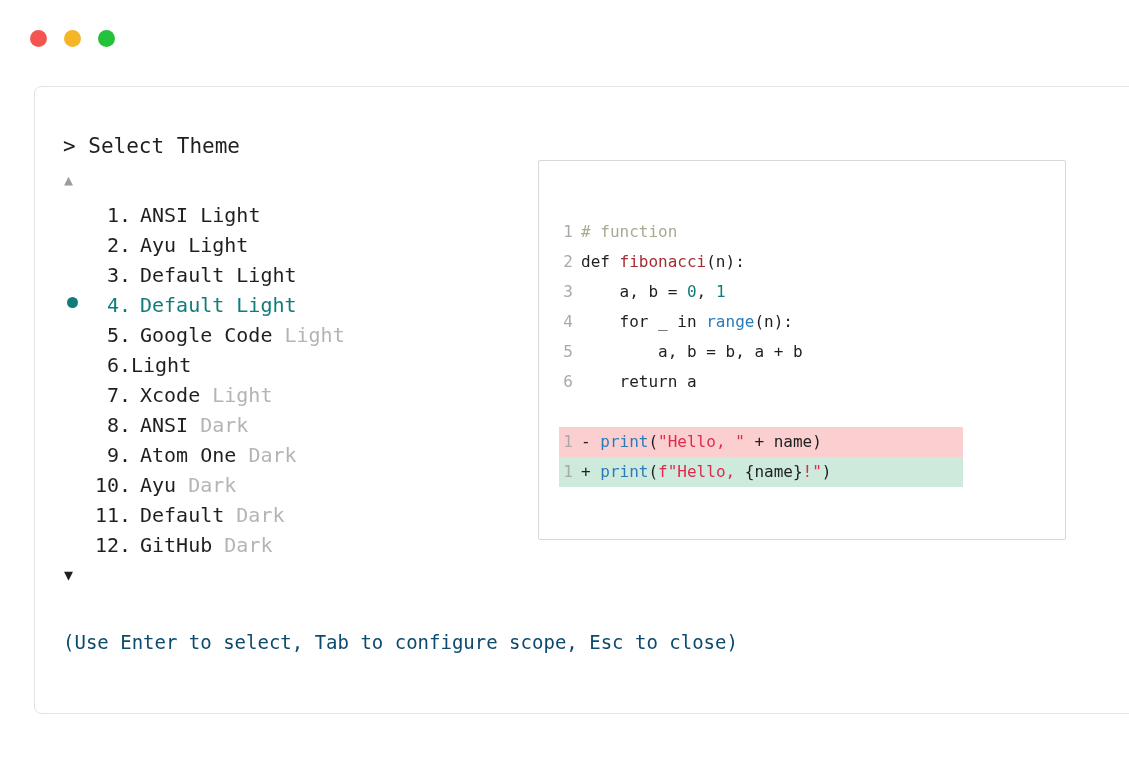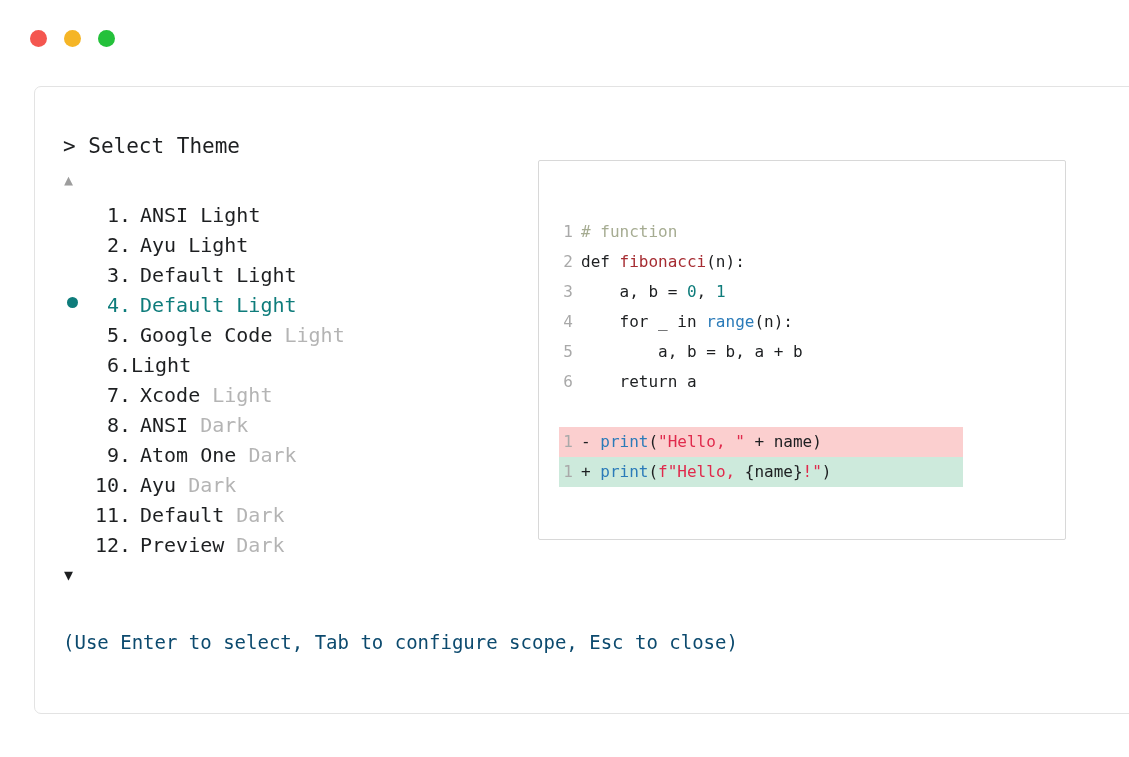--- a/index.html
+++ b/index.html
@@ -203,21 +203,21 @@
           <div class="theme-row"><span class="bullet-cell"></span><span class="num"> 2.</span><span class="tname">Ayu </span><span class="tvariant">Light</span></div>
           <div class="theme-row"><span class="bullet-cell"></span><span class="num"> 3.</span><span class="tname">Default </span><span class="tvariant">Light</span></div>
           <div class="theme-row selected"><span class="bullet-cell"><span class="bullet" style="background: rgb(14, 124, 123);"></span></span><span class="num"> 4.</span><span class="tname">Default </span><span class="tvariant">Light</span></div>
           <div class="theme-row"><span class="bullet-cell"></span><span class="num"> 5.</span><span class="tname">Google Code </span><span class="tvariant muted">Light</span></div>
           <div class="theme-row"><span class="bullet-cell"></span><span class="num"> 6.</span><span class="tvariant">Light</span></div>
           <div class="theme-row"><span class="bullet-cell"></span><span class="num"> 7.</span><span class="tname">Xcode </span><span class="tvariant muted">Light</span></div>
           <div class="theme-row"><span class="bullet-cell"></span><span class="num"> 8.</span><span class="tname">ANSI </span><span class="tvariant muted">Dark</span></div>
           <div class="theme-row"><span class="bullet-cell"></span><span class="num"> 9.</span><span class="tname">Atom One </span><span class="tvariant muted">Dark</span></div>
           <div class="theme-row"><span class="bullet-cell"></span><span class="num">10.</span><span class="tname">Ayu </span><span class="tvariant muted">Dark</span></div>
           <div class="theme-row"><span class="bullet-cell"></span><span class="num">11.</span><span class="tname">Default </span><span class="tvariant muted">Dark</span></div>
-          <div class="theme-row"><span class="bullet-cell"></span><span class="num">12.</span><span class="tname">Preview </span><span class="tvariant muted">Dark</span></div>
+          <div class="theme-row"><span class="bullet-cell"></span><span class="num">12.</span><span class="tname">GitHub </span><span class="tvariant muted">Dark</span></div>
         </div>
 
       <div class="arrow arrow-down">▼</div>
     </div>
 
     <div class="col-right">
       <div class="preview-box">
         <div class="code" id="code-block"><div class="code-line"><span class="ln">1</span><span class="tok-com"># function</span></div><div class="code-line"><span class="ln">2</span><span class="tok-kw">def </span><span class="tok-fn">fibonacci</span><span class="tok-pln">(n):</span></div><div class="code-line"><span class="ln">3</span><span class="tok-pln">    a, b = </span><span class="tok-num">0</span><span class="tok-pln">, </span><span class="tok-num">1</span></div><div class="code-line"><span class="ln">4</span><span class="tok-kw">    for _ in </span><span class="tok-blt">range</span><span class="tok-pln">(n):</span></div><div class="code-line"><span class="ln">5</span><span class="tok-pln">        a, b = b, a + b</span></div><div class="code-line"><span class="ln">6</span><span class="tok-kw">    return a</span></div><div class="code-gap"></div><div class="diff-line diff-del" style="background: rgb(251, 207, 207);"><span class="ln">1</span><span class="diff-sign">- </span><span class="tok-blt">print</span><span class="tok-pln">(</span><span class="tok-str">"Hello, "</span><span class="tok-pln"> + name)</span></div><div class="diff-line diff-add" style="background: rgb(205, 234, 220);"><span class="ln">1</span><span class="diff-sign">+ </span><span class="tok-blt">print</span><span class="tok-pln">(</span><span class="tok-str">f"Hello, </span><span class="tok-pln">{name}</span><span class="tok-str">!"</span><span class="tok-pln">)</span></div></div>
       </div>
     </div>

